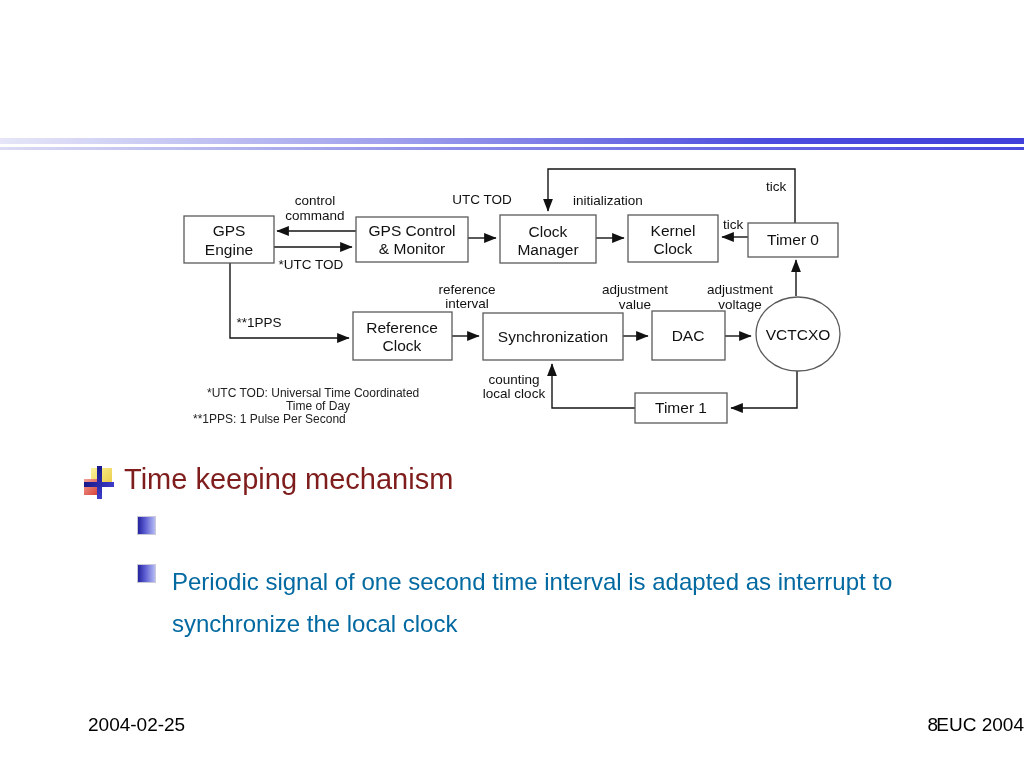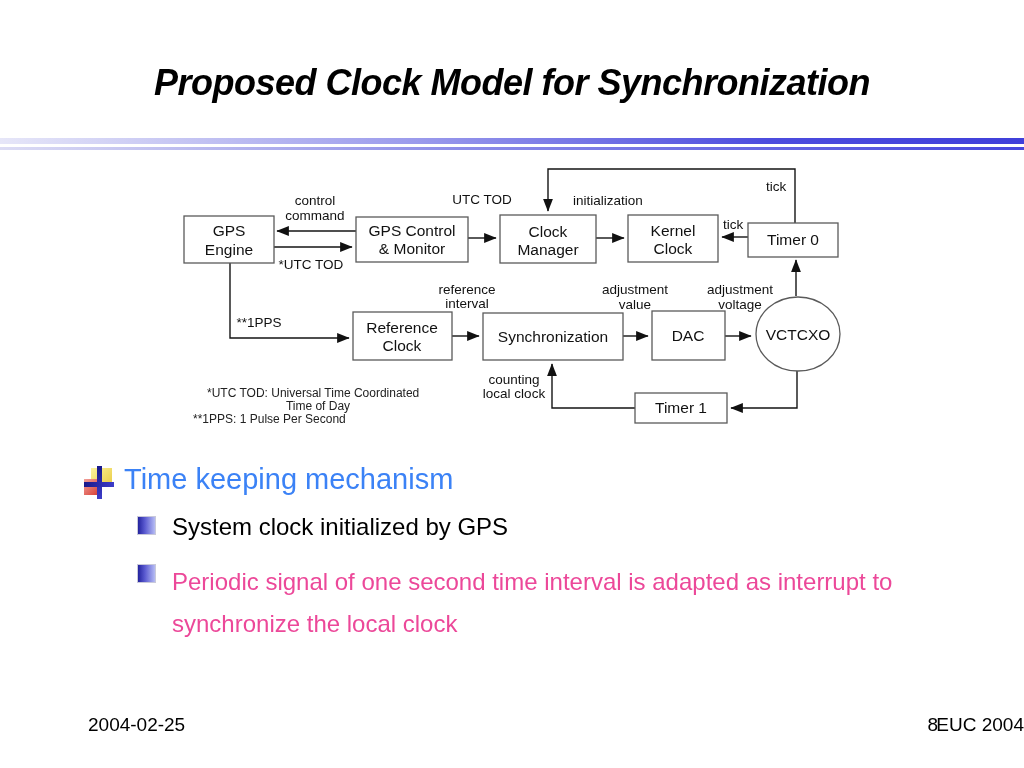--- a/index.html
+++ b/index.html
@@ -32,41 +32,40 @@
   .b1-icon { position:absolute; top:466px; left:84px; width:30px; height:33px; }
   .b1-yellow { position:absolute; left:7px; top:2px; width:21px; height:18px;
     background:linear-gradient(135deg,#fbf29c 0%,#e9cb42 100%); }
   .b1-red { position:absolute; left:0px; top:13px; width:16px; height:16px;
     background:linear-gradient(135deg,#f2a29b 0%,#d53a30 100%); }
   .b1-cross-v { position:absolute; left:13px; top:0; width:5px; height:33px;
     background:linear-gradient(180deg,#18188a 0%,#3d3dc9 100%); }
   .b1-cross-h { position:absolute; left:0; top:16px; width:30px; height:5px;
     background:linear-gradient(90deg,#18188a 0%,#3d3dc9 100%); }
 
-  .b1-text { position:absolute; top:463px; left:124px; font-size:29px; color:#3b82f6; }
+  .b1-text { position:absolute; top:463px; left:124px; font-size:29px; color:#7f1d1d; }
 
   
   .b2-icon { position:absolute; width:17px; height:17px; border:1px solid #c9c9da;
     background:linear-gradient(90deg,#23239e 0%,#5a5ad0 40%,#b6bcf4 100%); }
   .b2a-icon { top:516px; left:137px; }
   .b2b-icon { top:564px; left:137px; }
   .b2a-text { position:absolute; top:513px; left:172px; font-size:24px; color:#000; }
-  .b2b-text { position:absolute; top:561px; left:172px; font-size:24px; color:#ec4899;
+  .b2b-text { position:absolute; top:561px; left:172px; font-size:24px; color:#0369a1;
     width:740px; line-height:42px; }
 
   .footer-date   { position:absolute; top:714px; left:88px;  font-size:19px; }
   .footer-center { position:absolute; top:714px; left:0; width:100%; text-align:right; font-size:19px; }
   .footer-page   { position:absolute; top:714px; right:86px; font-size:19px; }
 </style>
 </head>
 <body>
 
 <div class="slide">
 
-  <h1 class="title">Proposed Clock Model for Synchronization</h1>
   <div class="rule-thick"></div>
   <div class="rule-thin"></div>
 
   <svg class="diagram" viewBox="0 0 1024 768" xmlns="http://www.w3.org/2000/svg">
     <defs>
       <marker id="arr" markerWidth="10" markerHeight="8" refX="8.5" refY="3.5" orient="auto">
         <path d="M0,0 L9,3.5 L0,7 Z" fill="#111"></path>
       </marker>
     </defs>
 
@@ -143,21 +142,20 @@
 
   <span class="b1-icon">
     <span class="b1-yellow"></span>
     <span class="b1-red"></span>
     <span class="b1-cross-v"></span>
     <span class="b1-cross-h"></span>
   </span>
   <div class="b1-text">Time keeping mechanism</div>
 
   <span class="b2-icon b2a-icon"></span>
-  <div class="b2a-text">System clock initialized by GPS</div>
 
   <span class="b2-icon b2b-icon"></span>
   <div class="b2b-text">Periodic signal of one second time interval is adapted as interrupt to synchronize the local clock</div>
 
   <div class="footer-center">EUC 2004</div>
   <div class="footer-date">2004-02-25</div>
   <div class="footer-page">8</div>
 
 </div>
 

